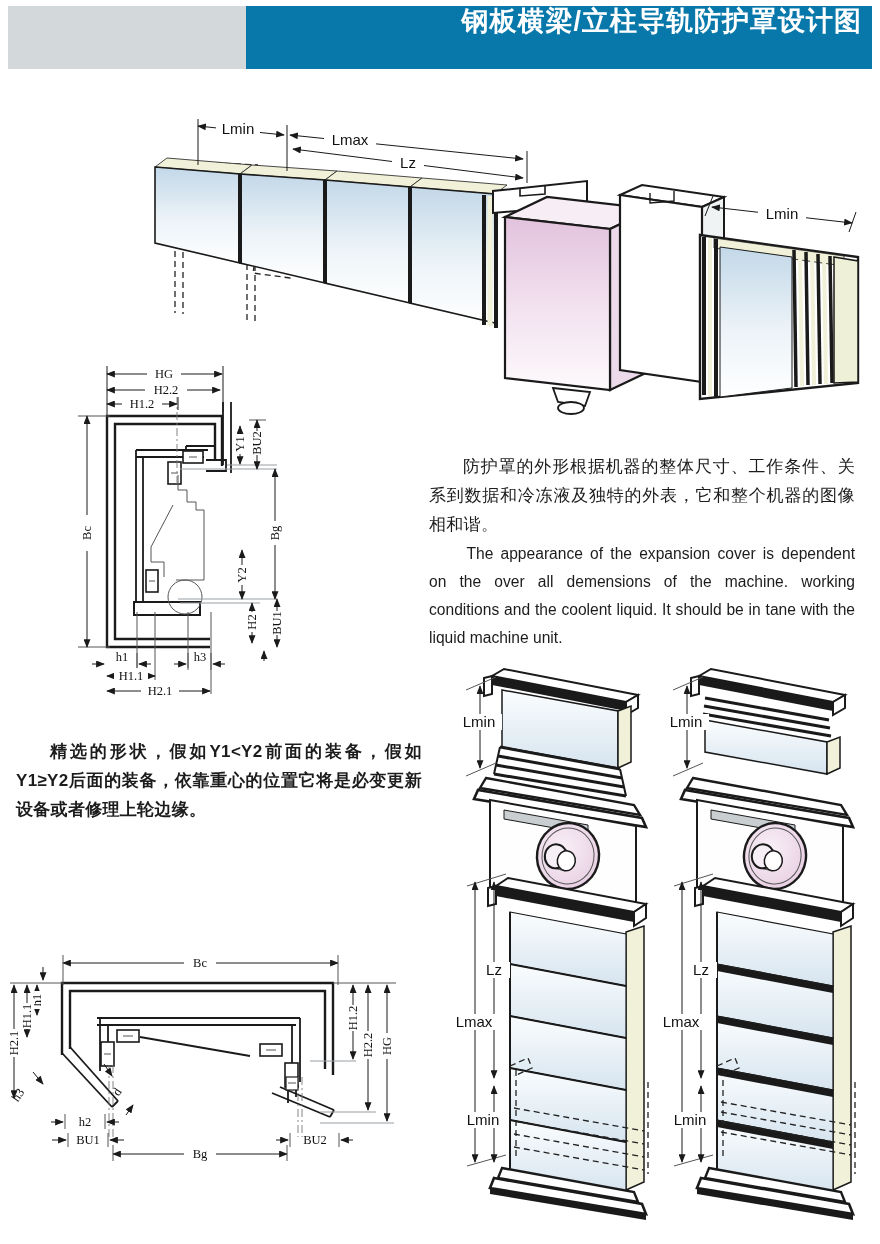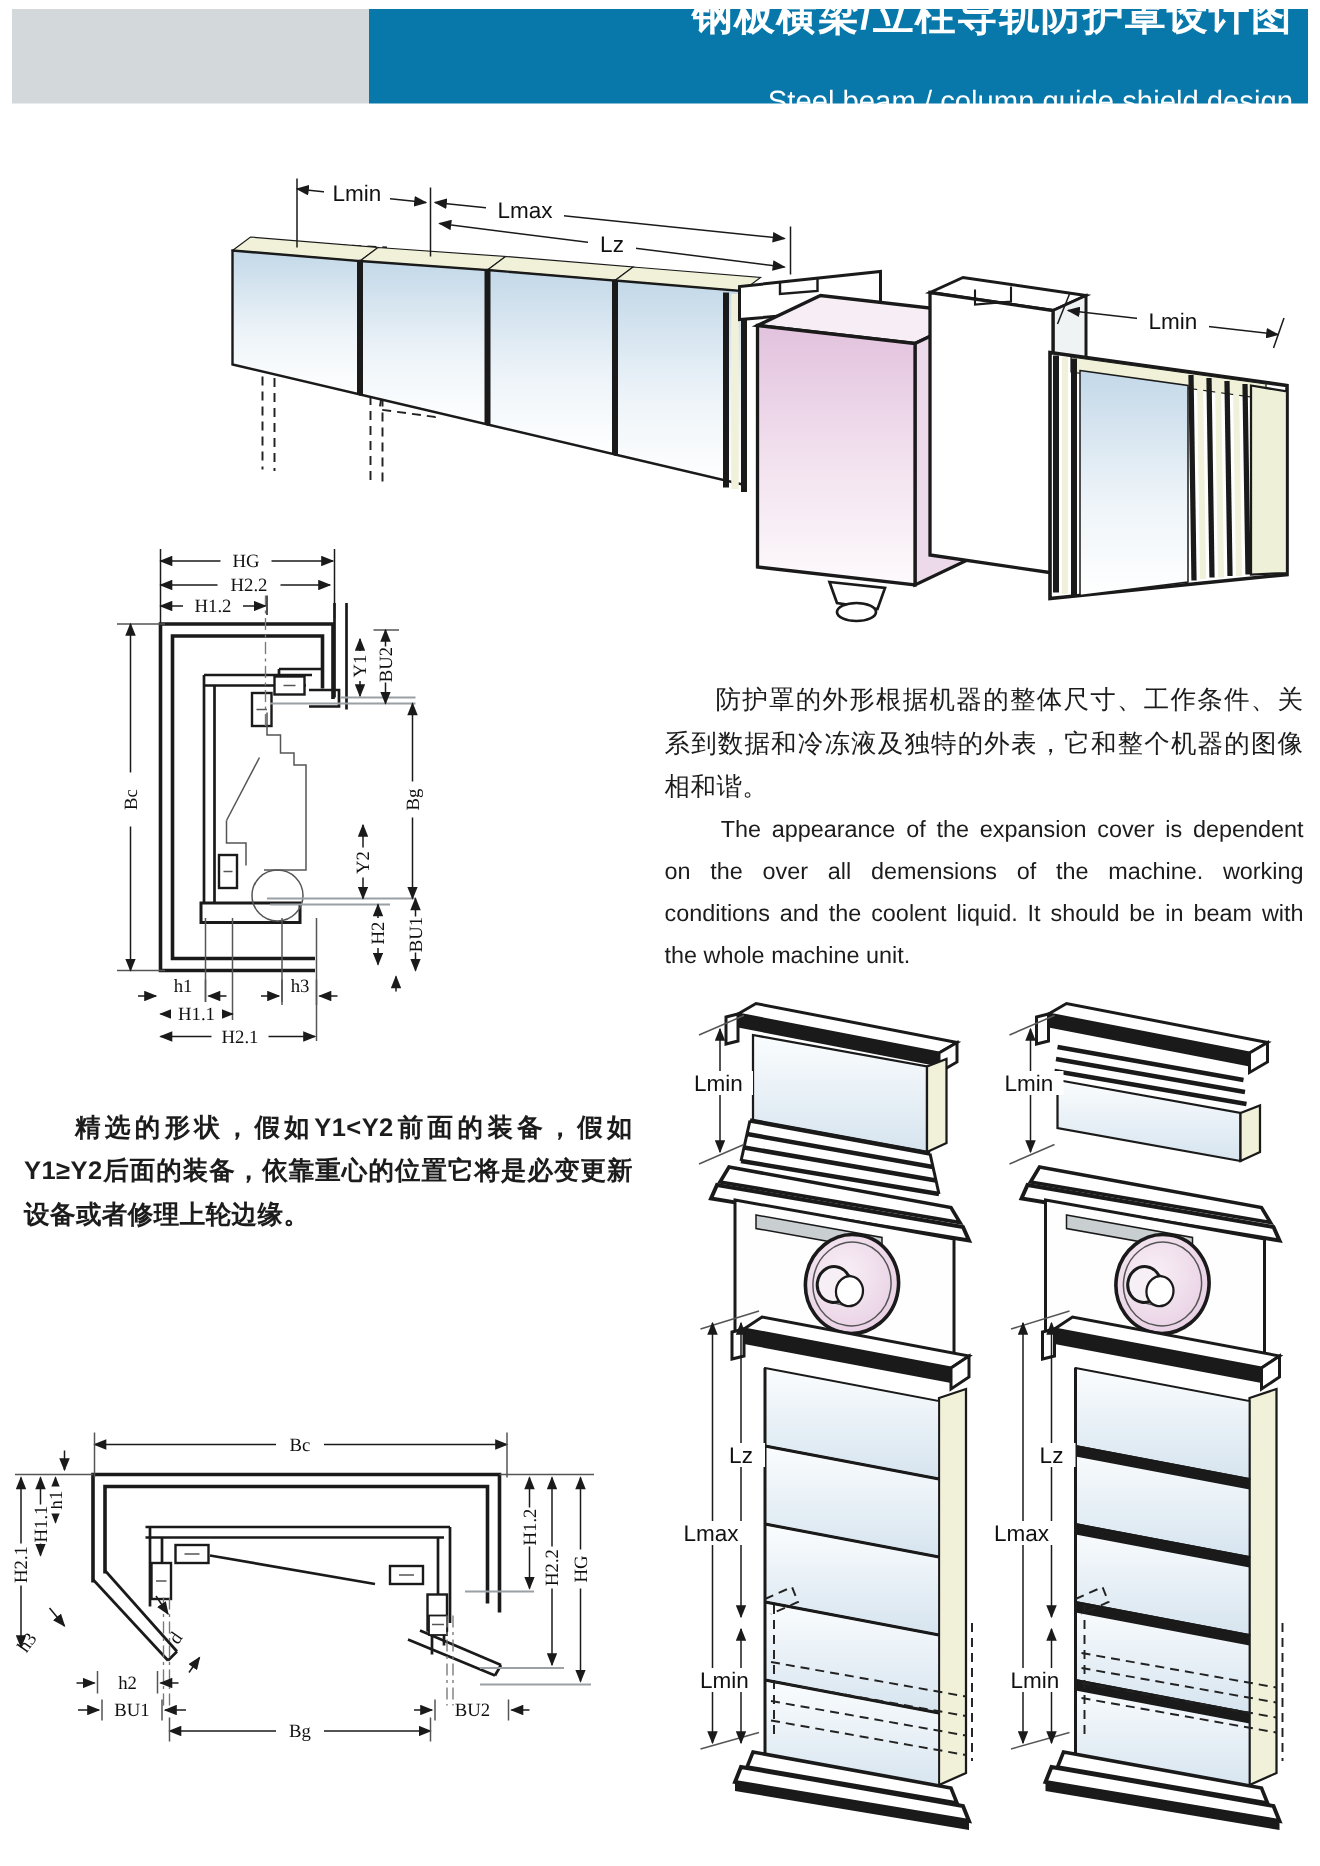--- a/index.html
+++ b/index.html
@@ -2,30 +2,30 @@
 <html><head>
 <meta charset="utf-8">
 <style>
   html,body{margin:0;padding:0;background:#fff;}
   #page{position:relative;width:880px;height:1244px;background:#fff;overflow:hidden;
         font-family:"Liberation Sans",sans-serif;color:#1a1a1a;}
   
   .bar{position:absolute;top:6px;height:63px;}
   #bar-gray{left:8px;width:238px;background:#d3d8da;}
   #bar-blue{left:246px;width:626px;background:#0878ab;color:#fff;
-            display:flex;flex-direction:column;justify-content:center;align-items:flex-end;
+            display:flex;flex-direction:column;align-items:flex-end;
             padding-right:10px;box-sizing:border-box;}
   #bar-blue .t-zh{font-size:27px;font-weight:bold;letter-spacing:1px;line-height:1.12;white-space:nowrap;}
   #bar-blue .t-en{font-size:19.5px;line-height:1.12;white-space:nowrap;margin-top:32px;}
   
   .note{position:absolute;color:#1c1c1c;text-align:justify;}
   .note p{margin:0;}
   .note .zh{font-size:17px;line-height:1.72;text-indent:2em;letter-spacing:.3px;}
   .note .en{font-size:15.6px;line-height:1.8;text-indent:2.4em;}
-  #note-right{left:443px;top:452px;width:426px;}
+  #note-right{left:429px;top:452px;width:426px;}
   #note-left{left:16px;top:737px;width:406px;font-weight:bold;}
   svg{position:absolute;overflow:visible;}
   
   .ln{stroke:#1a1a1a;stroke-width:1;fill:none;}
   .tn{stroke:#555;stroke-width:1;fill:none;}
   .gray{stroke:#9aa0a3;stroke-width:1.2;fill:none;}
   .dd{stroke:#777;stroke-width:.9;fill:none;stroke-dasharray:8,3,2,3;}
   .dsh{stroke:#222;stroke-width:1.3;fill:none;stroke-dasharray:6,4;}
   .thk{stroke:#1a1a1a;stroke-width:2.4;fill:none;}
   .md{stroke:#1a1a1a;stroke-width:1.8;fill:none;}
@@ -250,21 +250,21 @@
       <rect class="wbg" x="84" y="318" width="34" height="14"></rect>
       <text class="ds" x="101" y="330">H1.1</text>
       <line class="ln" x1="77" y1="341" x2="180" y2="341" marker-start="url(#as)" marker-end="url(#ae)"></line>
       <rect class="wbg" x="111" y="333" width="38" height="14"></rect>
       <text class="ds" x="130" y="345">H2.1</text>
     </g>
   </svg>
 
   <div id="note-right" class="note">
     <p class="zh">防护罩的外形根据机器的整体尺寸、工作条件、关系到数据和冷冻液及独特的外表，它和整个机器的图像相和谐。</p>
-    <p class="en">The appearance of the expansion cover is dependent on the over all demensions of the machine. working conditions and the coolent liquid. It should be in beam with the whole machine unit.</p>
+    <p class="en">The appearance of the expansion cover is dependent on the over all demensions of the machine. working conditions and the coolent liquid. It should be in tane with the liquid machine unit.</p>
   </div>
   <div id="note-left" class="note">
     <p class="zh">精选的形状，假如Y1&lt;Y2前面的装备，假如Y1≥Y2后面的装备，依靠重心的位置它将是必变更新设备或者修理上轮边缘。</p>
   </div>
 
   <svg id="fig-sec-bottom" style="left:0;top:945px" width="400" height="225" viewBox="0 0 400 225">
     <g>
       <path class="thk" d="M62,110 L62,38 L333,38 L333,130"></path>
       <path class="thk" d="M70,104 L70,46 L325,46 L325,124"></path>
       <line class="md" x1="62" y1="108" x2="112" y2="162" stroke-width="2.4"></line>

